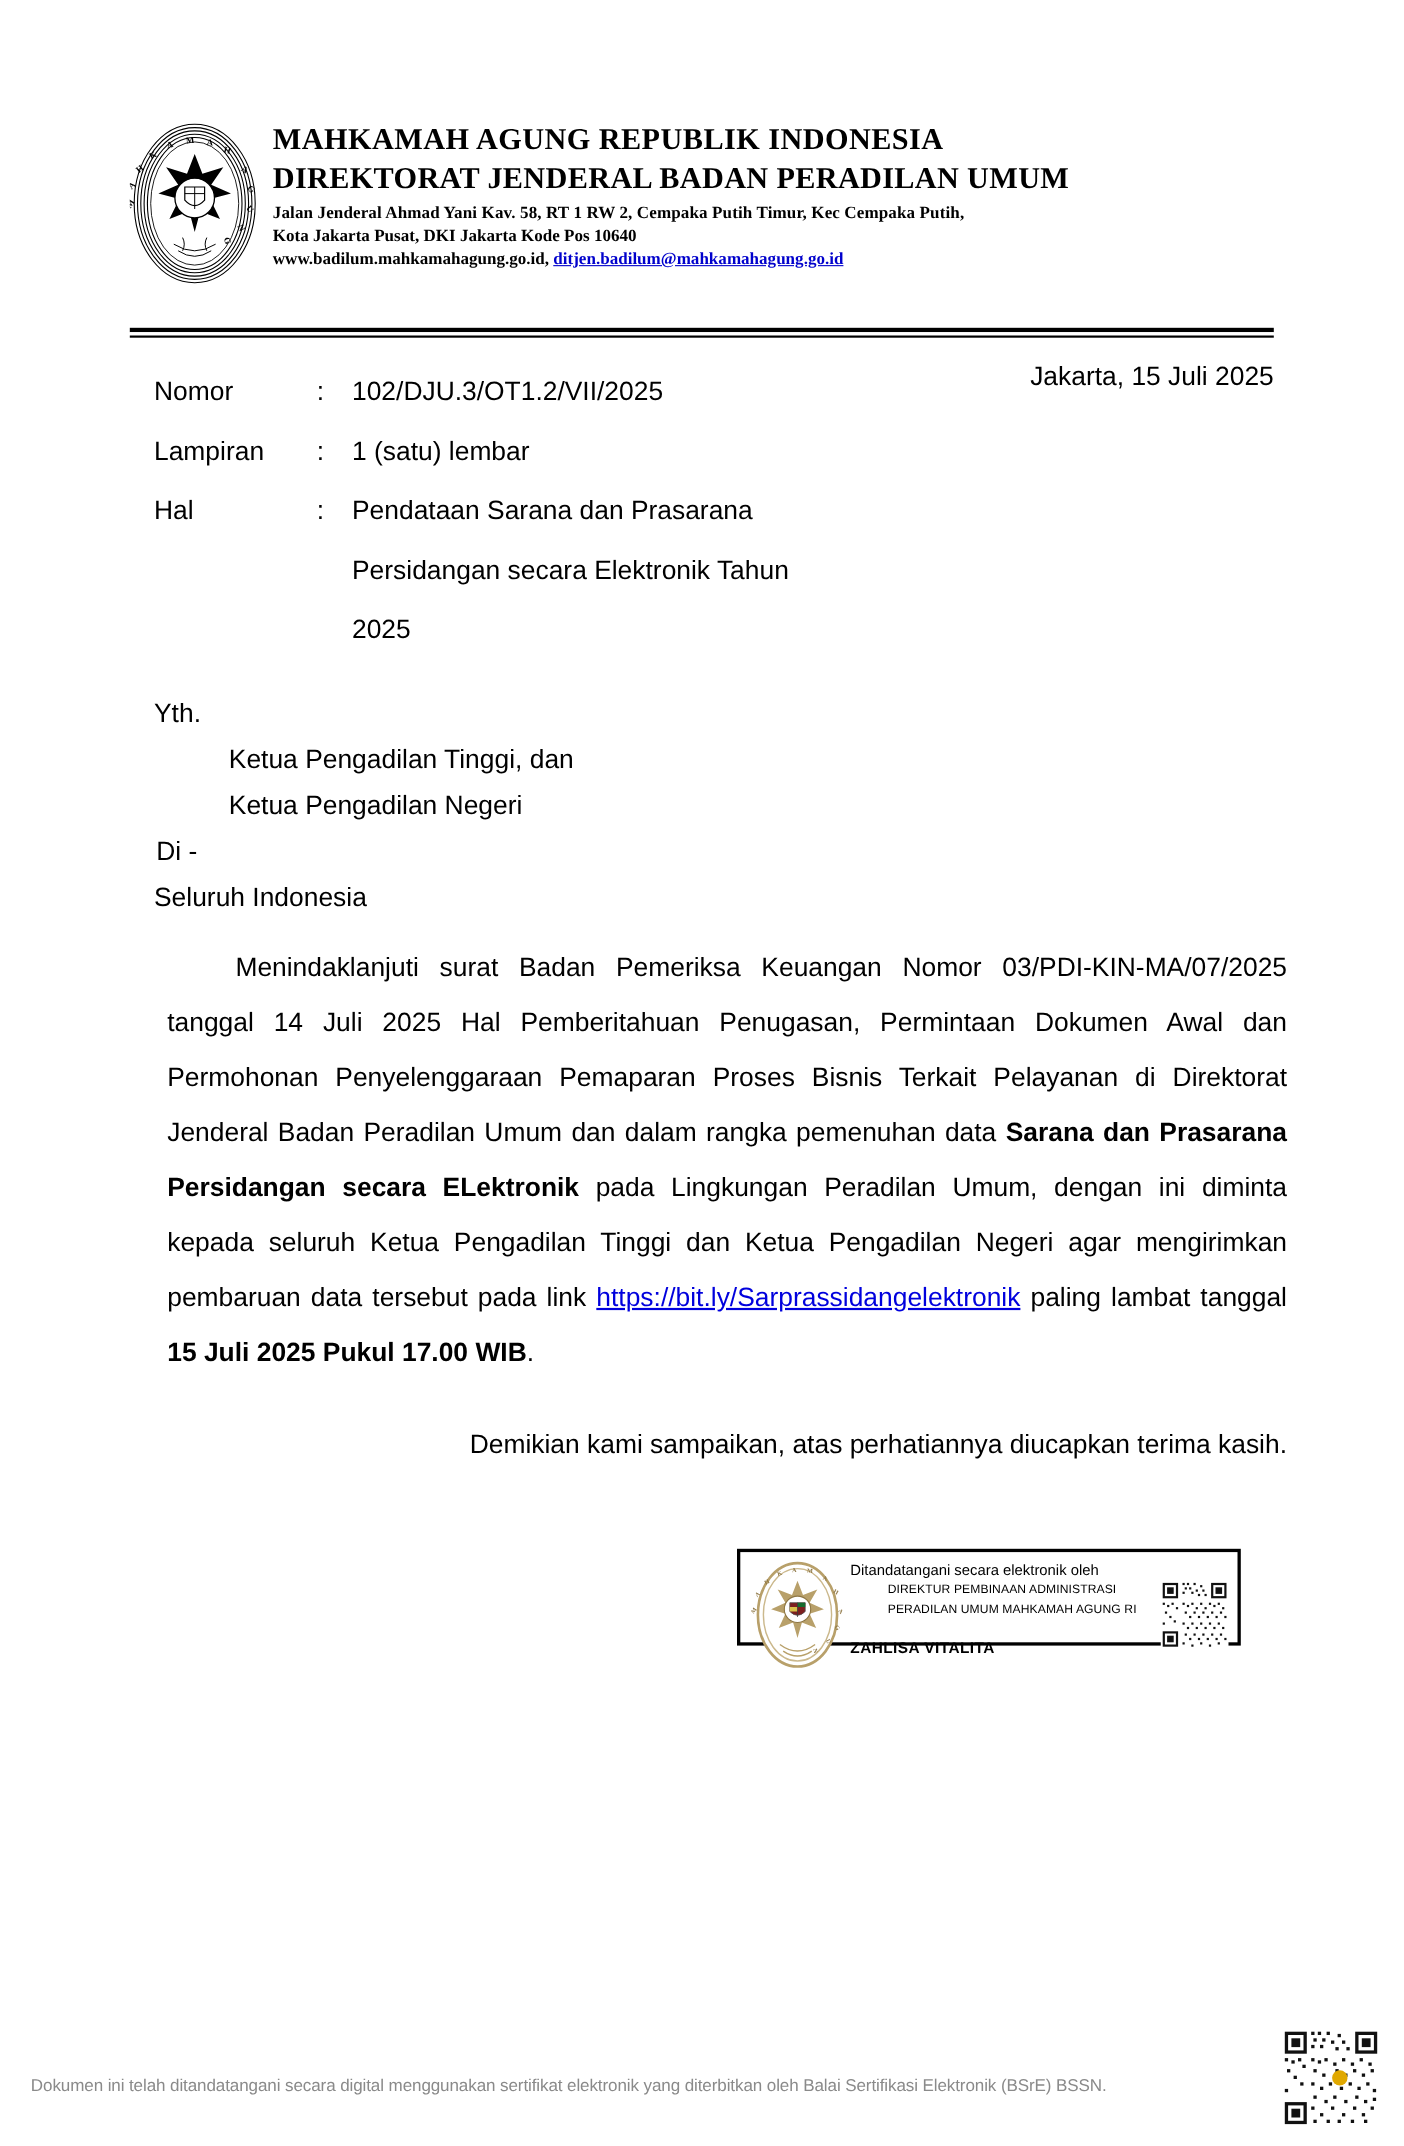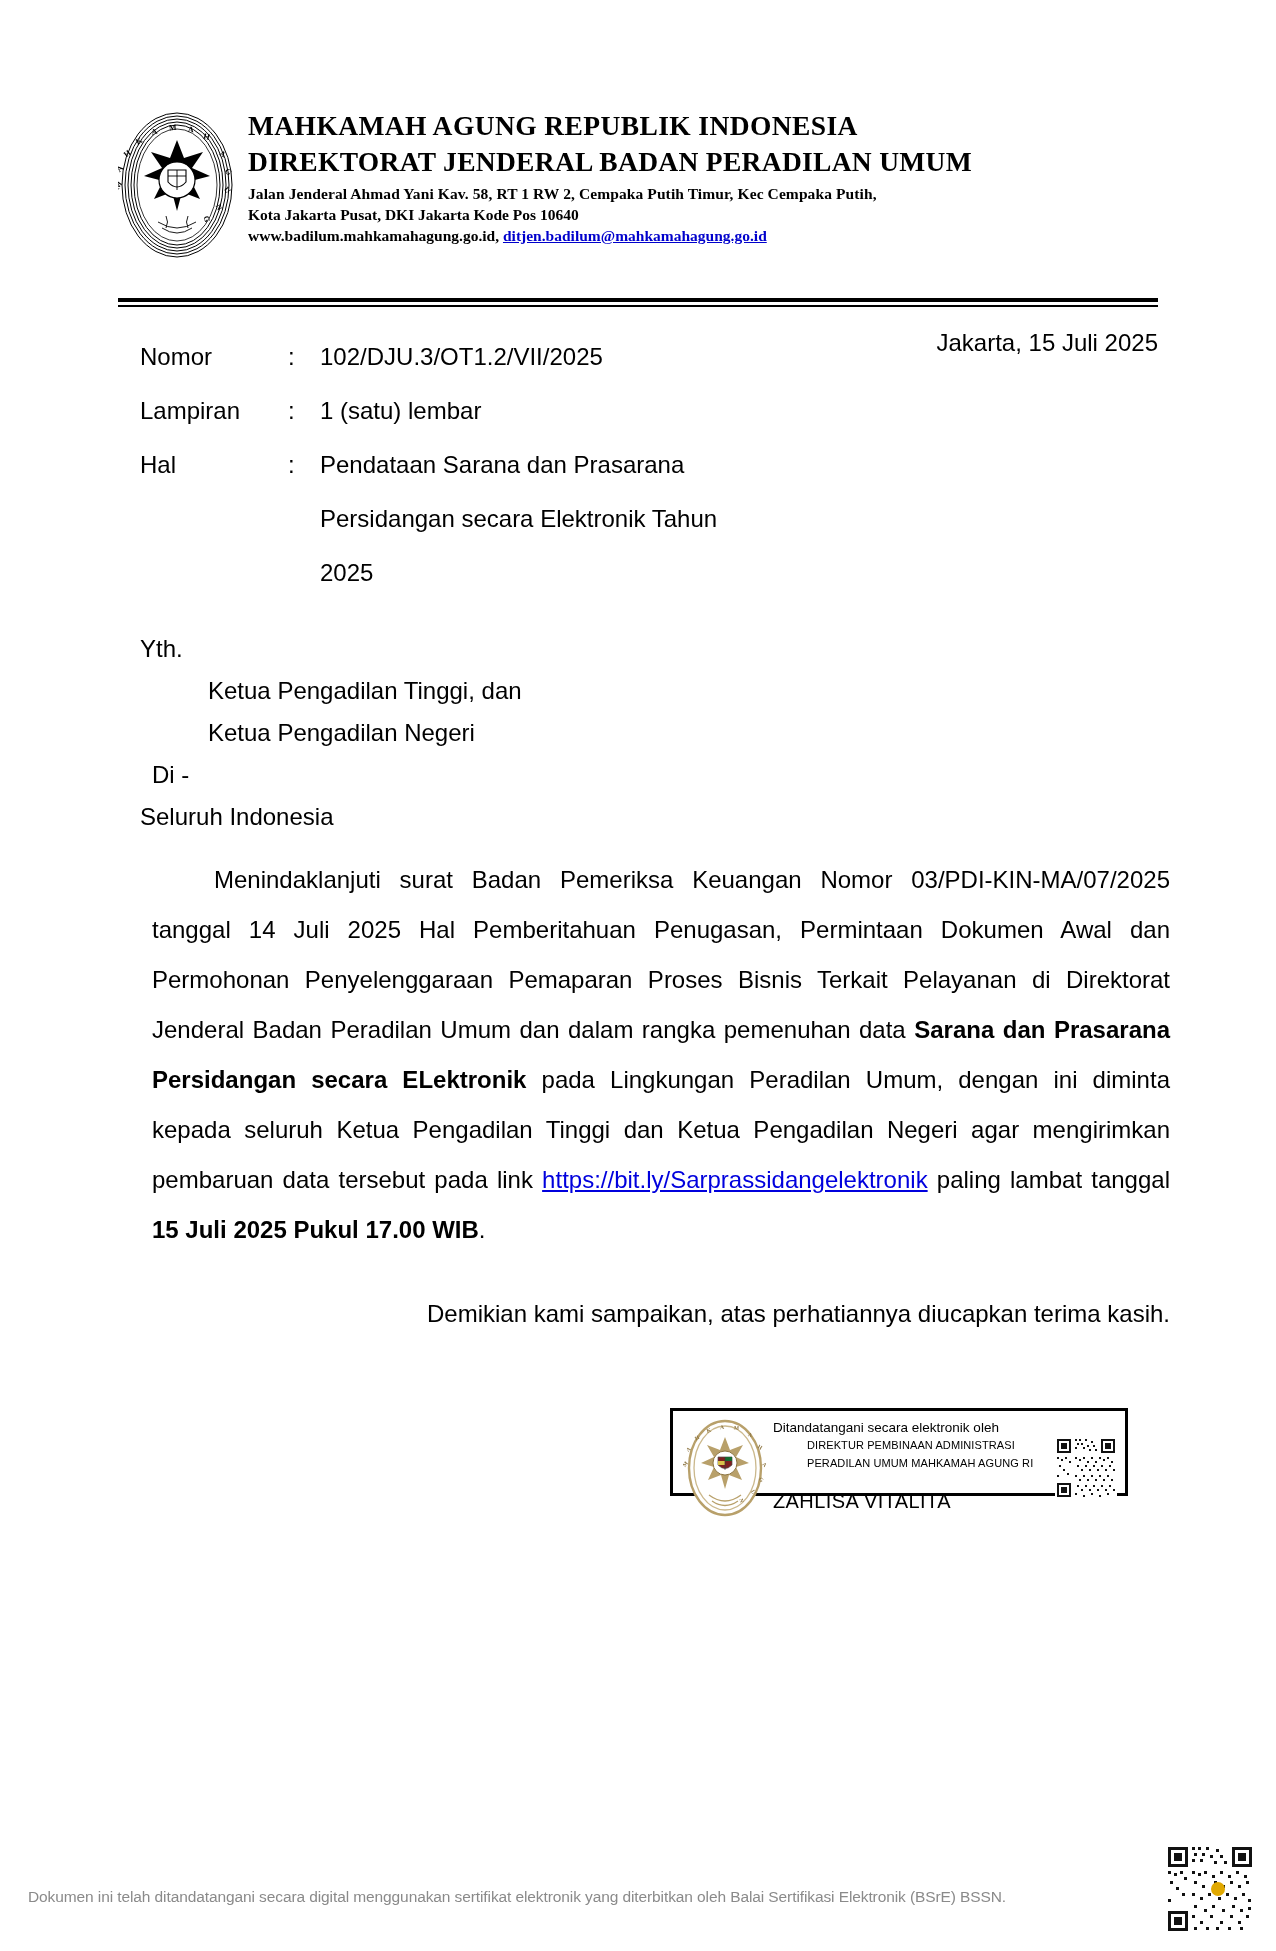--- a/index.html
+++ b/index.html
@@ -147,21 +147,21 @@
   .recipient {
     position: absolute;
     left: 140px;
     top: 628px;
     width: 700px;
     font-size: 24px;
     line-height: 42px;
   }
   .recipient .r-yth { margin-left: 0px; }
   .recipient .r-ind { margin-left: 68px; }
-  .recipient .r-di  { margin-left: 12px; }
+  .recipient .r-di  { margin-left: 2px; }
   .recipient .r-all { }
 
   
   .body-block {
     position: absolute;
     left: 152px;
     top: 855px;
     width: 1018px;
     font-size: 24px;
     line-height: 50px;
@@ -218,22 +218,22 @@
     font-weight: normal;
     line-height: 18px;
     letter-spacing: 0.1px;
     white-space: nowrap;
     margin-left: 34px;
   }
   .sig-name {
     position: absolute;
     left: 100px;
     top: 79px;
-    font-size: 20px;
-    font-weight: normal;
+    font-size: 14px;
+    font-weight: bold;
     letter-spacing: 0.4px;
     white-space: nowrap;
   }
   .sig-qr {
     position: absolute;
     right: 8px;
     top: 26px;
     width: 62px;
     height: 62px;
   }

